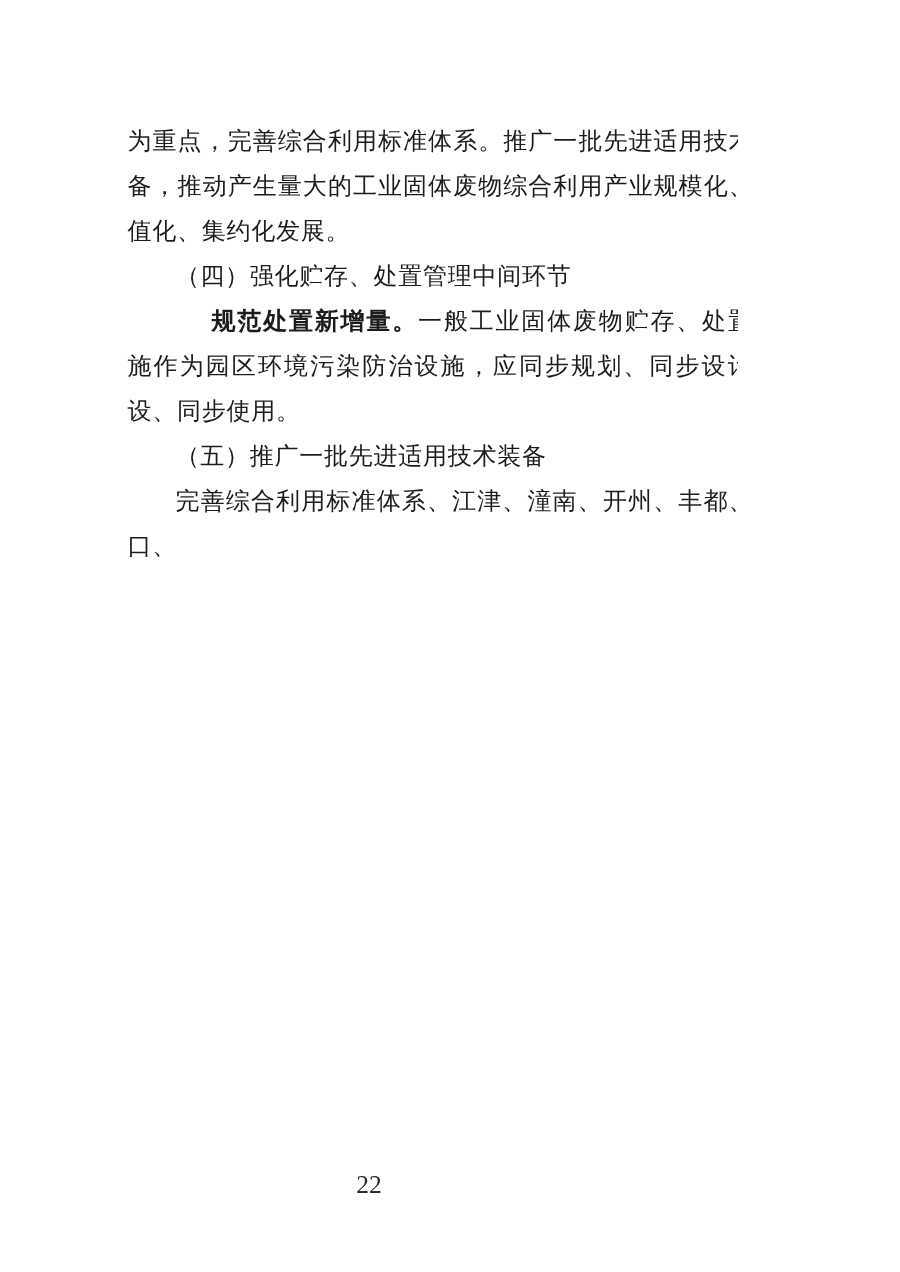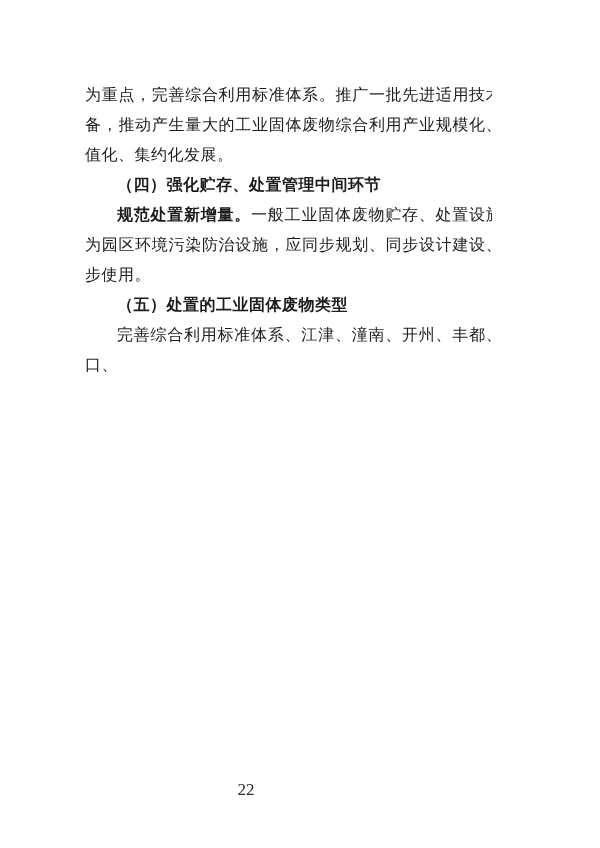--- a/index.html
+++ b/index.html
@@ -28,23 +28,24 @@
   }
   .content p {
     margin: 0;
     text-indent: 2em;
   }
   .content p.continuation {
     text-indent: 0;
   }
   .lead-bold {
     font-weight: bold;
+    margin-left: 24px;
   }
   .section-heading {
-    font-weight: bold;
+    font-weight: normal;
   }
   .page-number {
     position: absolute;
     top: 780px;
     left: 0;
     width: 100%;
     text-align: center;
     font-size: 17px;
     color: #2b2b2b;
     letter-spacing: 0;
@@ -57,21 +58,21 @@
   <div class="content">
 
     <p class="continuation">为重点，完善综合利用标准体系。推广一批先进适用技术装备，推动产生量大的工业固体废物综合利用产业规模化、高值化、集约化发展。</p>
 
     <p class="section-heading">（四）强化贮存、处置管理中间环节</p>
 
 
     <p><span class="lead-bold">规范处置新增量。</span><span>一般工业固体废物贮存、处置设施作为园区环境污染防治设施，应同步规划、同步设计建设、同步使用。</span></p>
 
 
-    <p class="section-heading">（五）处置的工业固体废物类型</p>
+    <p class="section-heading">（五）推广一批先进适用技术装备</p>
 
 
     <p>完善综合利用标准体系、江津、潼南、开州、丰都、城口、</p>
 
   </div>
 
   <div class="page-number">22</div>
 </div>
 
 </body></html>

